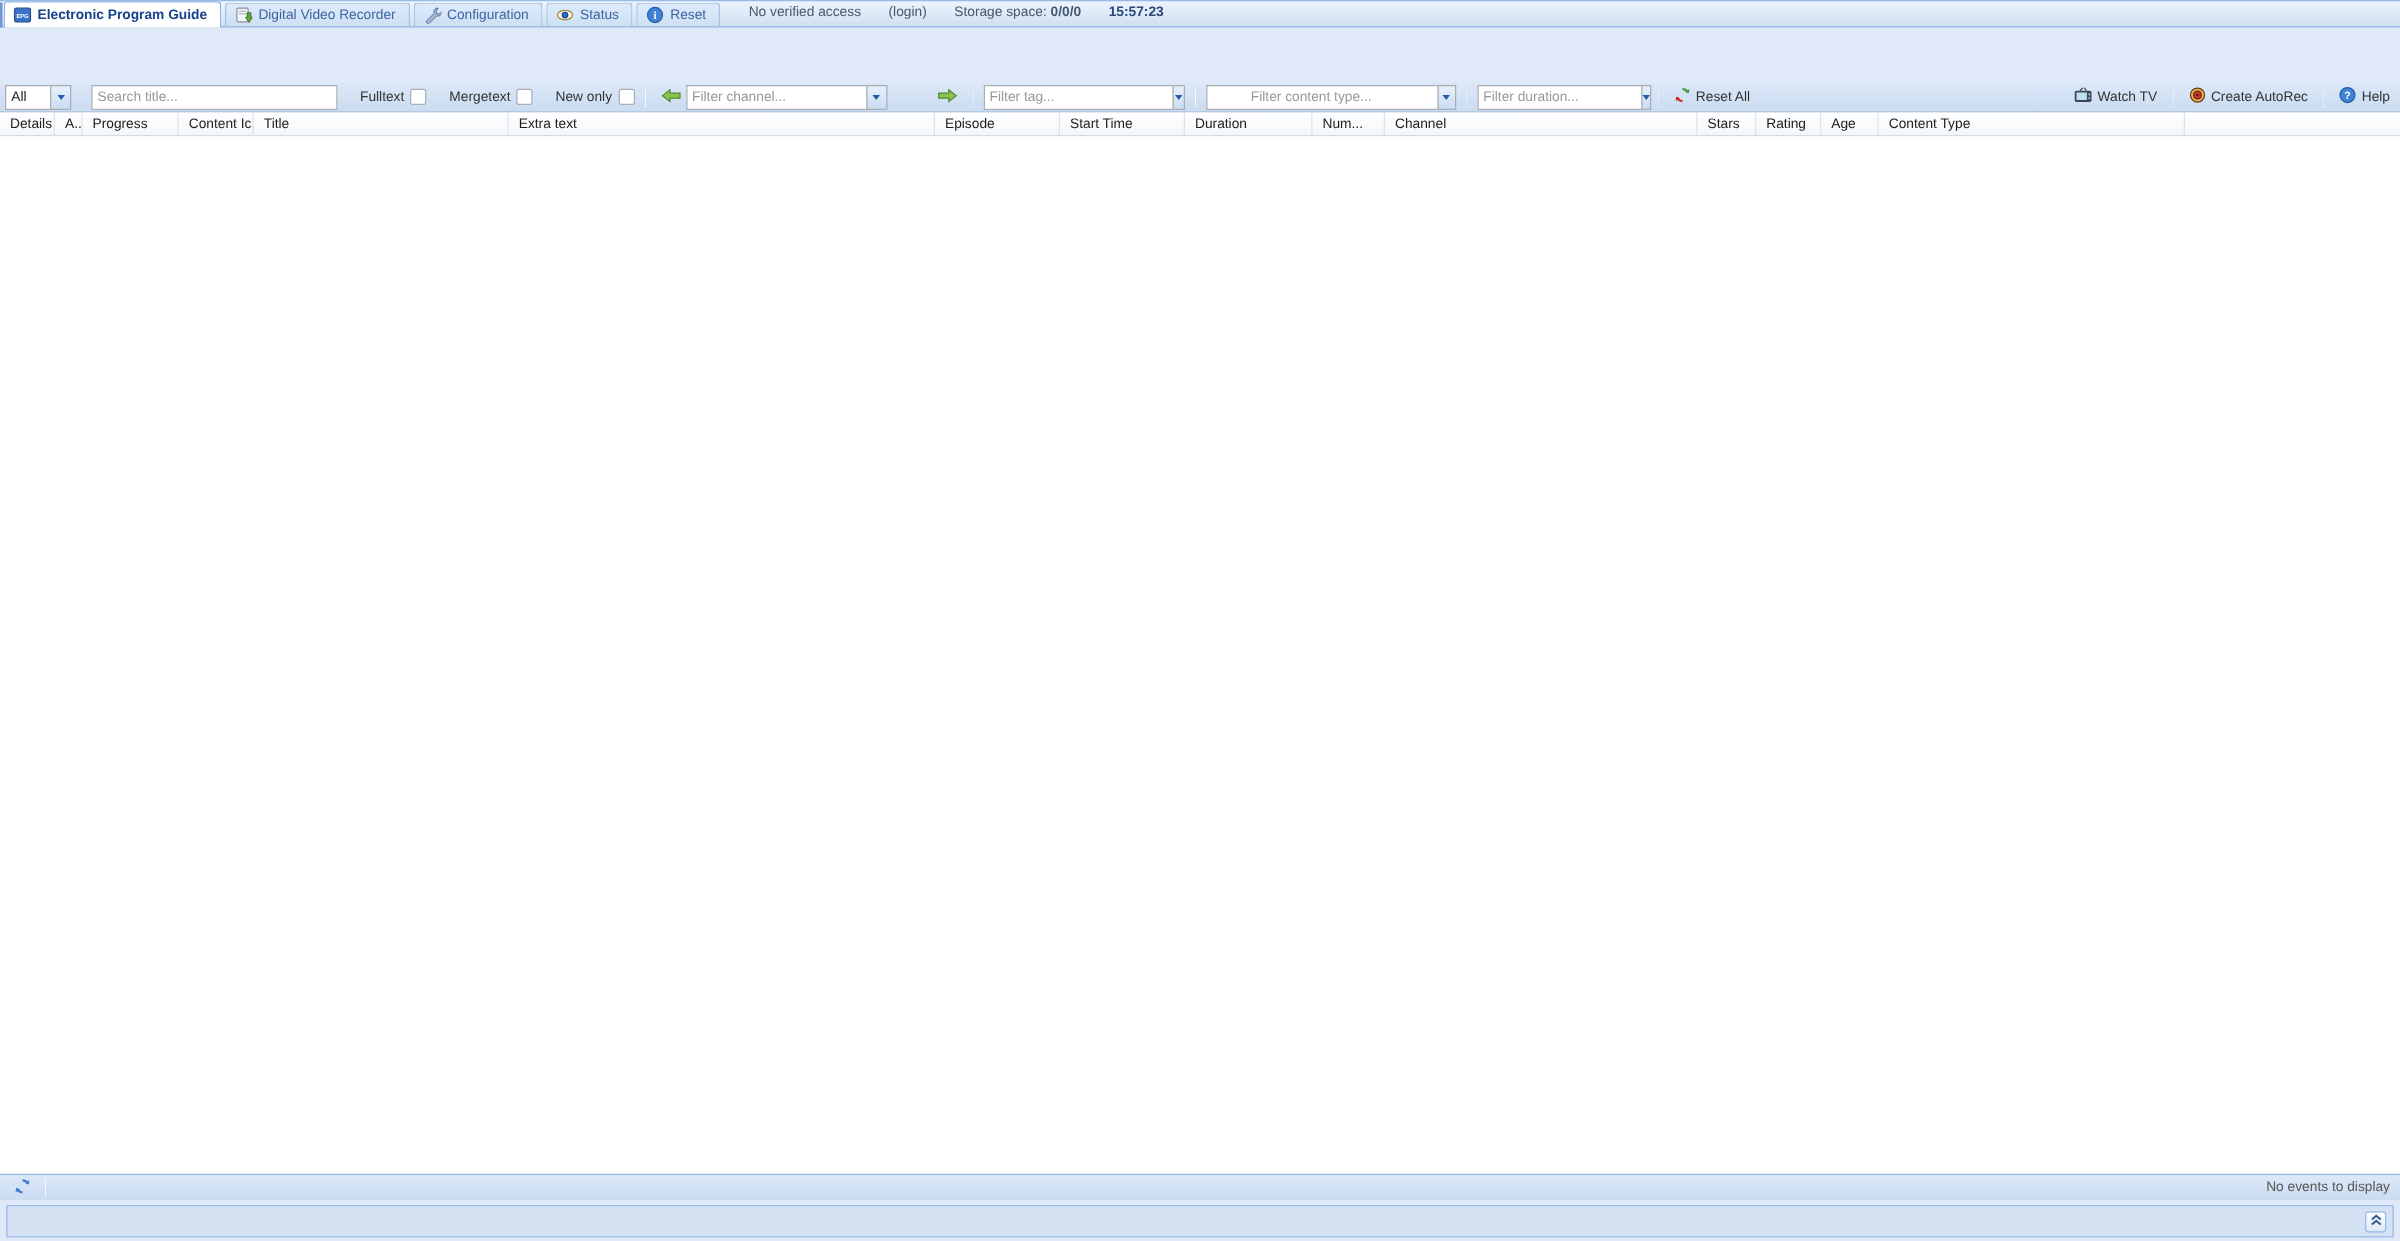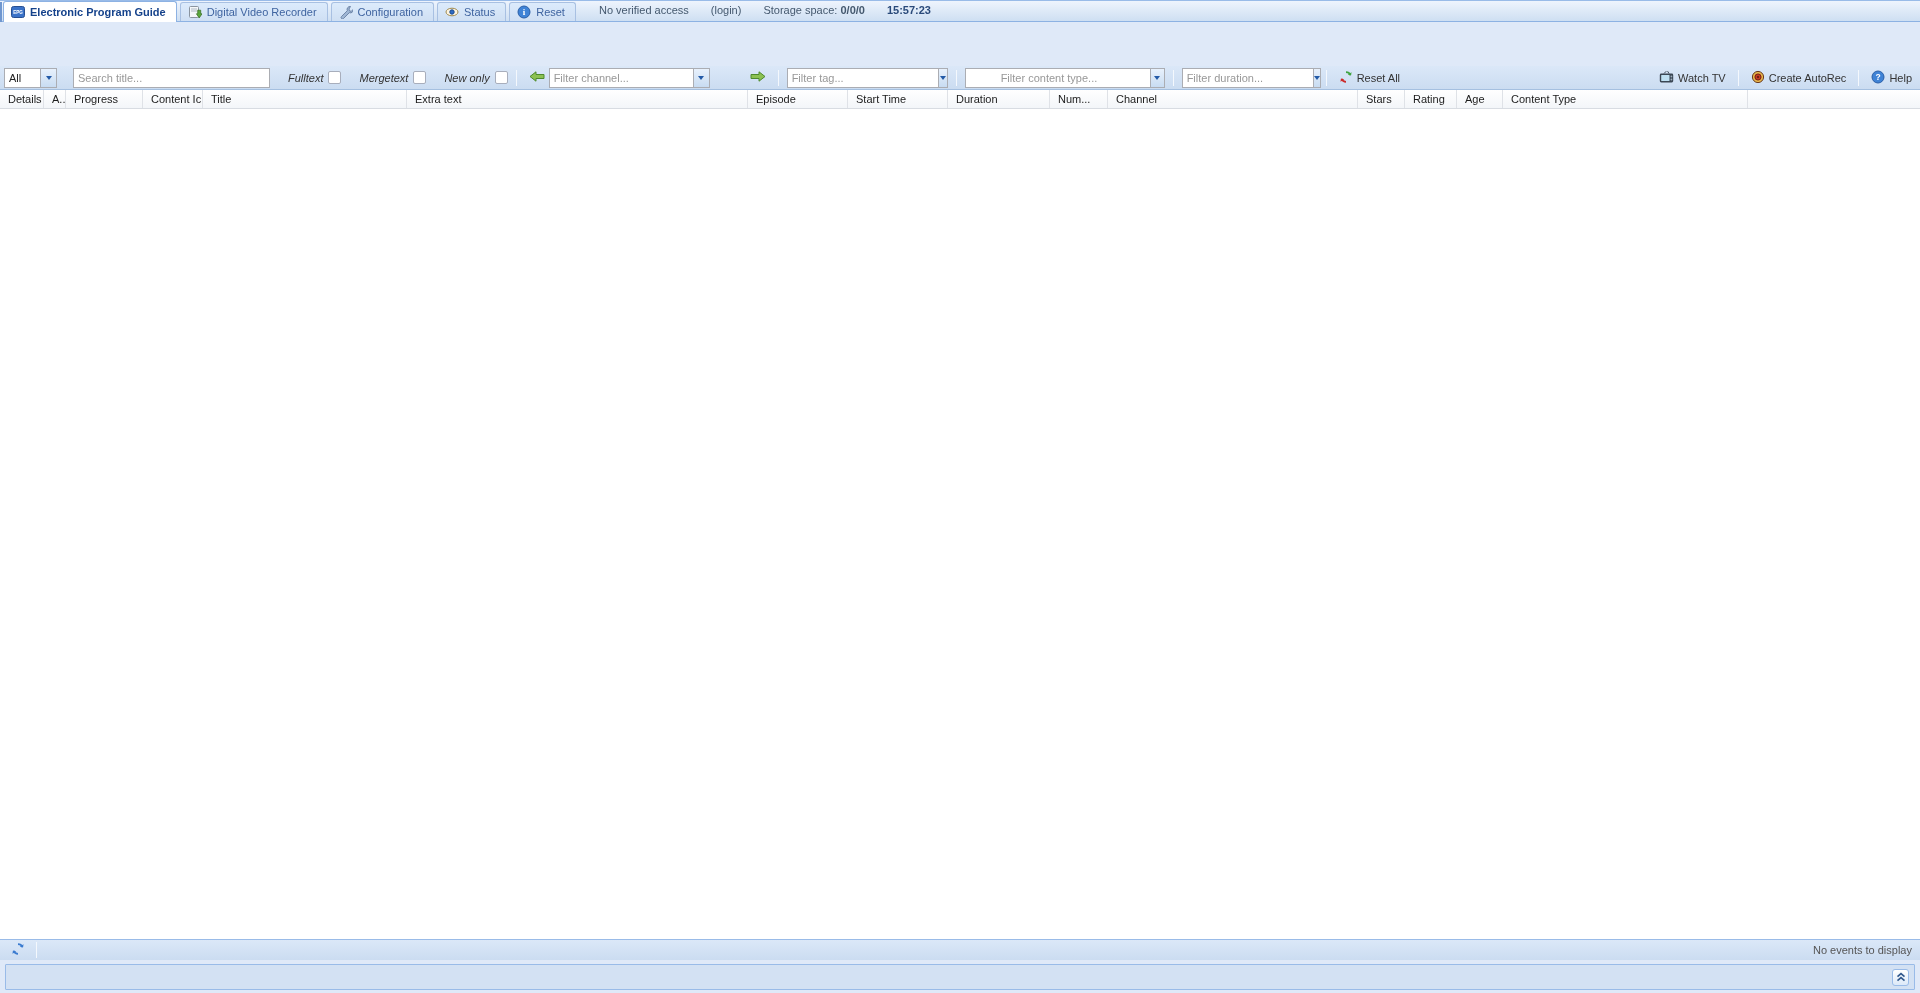--- a/index.html
+++ b/index.html
@@ -27,21 +27,21 @@
                display:flex; align-items:center; padding:0 4px;margin-top:44px; }
   .field { height:20px; border:1px solid #abadb3; background:#fff; font:11px "Liberation Sans",sans-serif;
            padding:0 4px; color:#222; }
   .field::placeholder { color:#989898; opacity:1; }
   .combo { display:flex; height:20px; }
   .combo .field { border-right:none; }
   .trigger { width:17px; height:20px; border:1px solid #abadb3; background:linear-gradient(#e8f1fc,#c8dcf2);
              display:flex; align-items:center; justify-content:center; cursor:pointer; }
   .tri { width:0; height:0; border-left:3.5px solid transparent; border-right:3.5px solid transparent;
          border-top:4px solid #235aa7; }
-  .cblabel { color:#333; margin-left:18px; white-space:nowrap;font-style:italic; }
+  .cblabel { color:#333; margin-left:18px; white-space:nowrap; }
   .cb { width:13px; height:13px; background:#fff; border:1px solid #a8aebc; border-radius:2px; margin-left:5px;
         flex:none; cursor:pointer; }
   .tsep { width:1px; height:16px; background:#9fbbdd; border-right:1px solid #f4f8fd; margin:0 8px; flex:none; }
   .tbtn { display:flex; align-items:center; gap:4px; padding:0 4px; color:#333; cursor:pointer; white-space:nowrap;
           height:20px; border-radius:3px; }
   .rightgroup { margin-left:auto; display:flex; align-items:center; }
 
   
   .ghead { height:19px; background:linear-gradient(#ffffff,#f3f6f9); border-bottom:1px solid #d8dce2; display:flex; }
   .hcell { border-right:1px solid #dfe2e7; padding:3px 0 0 8px; color:#1c1c1c; overflow:hidden;

